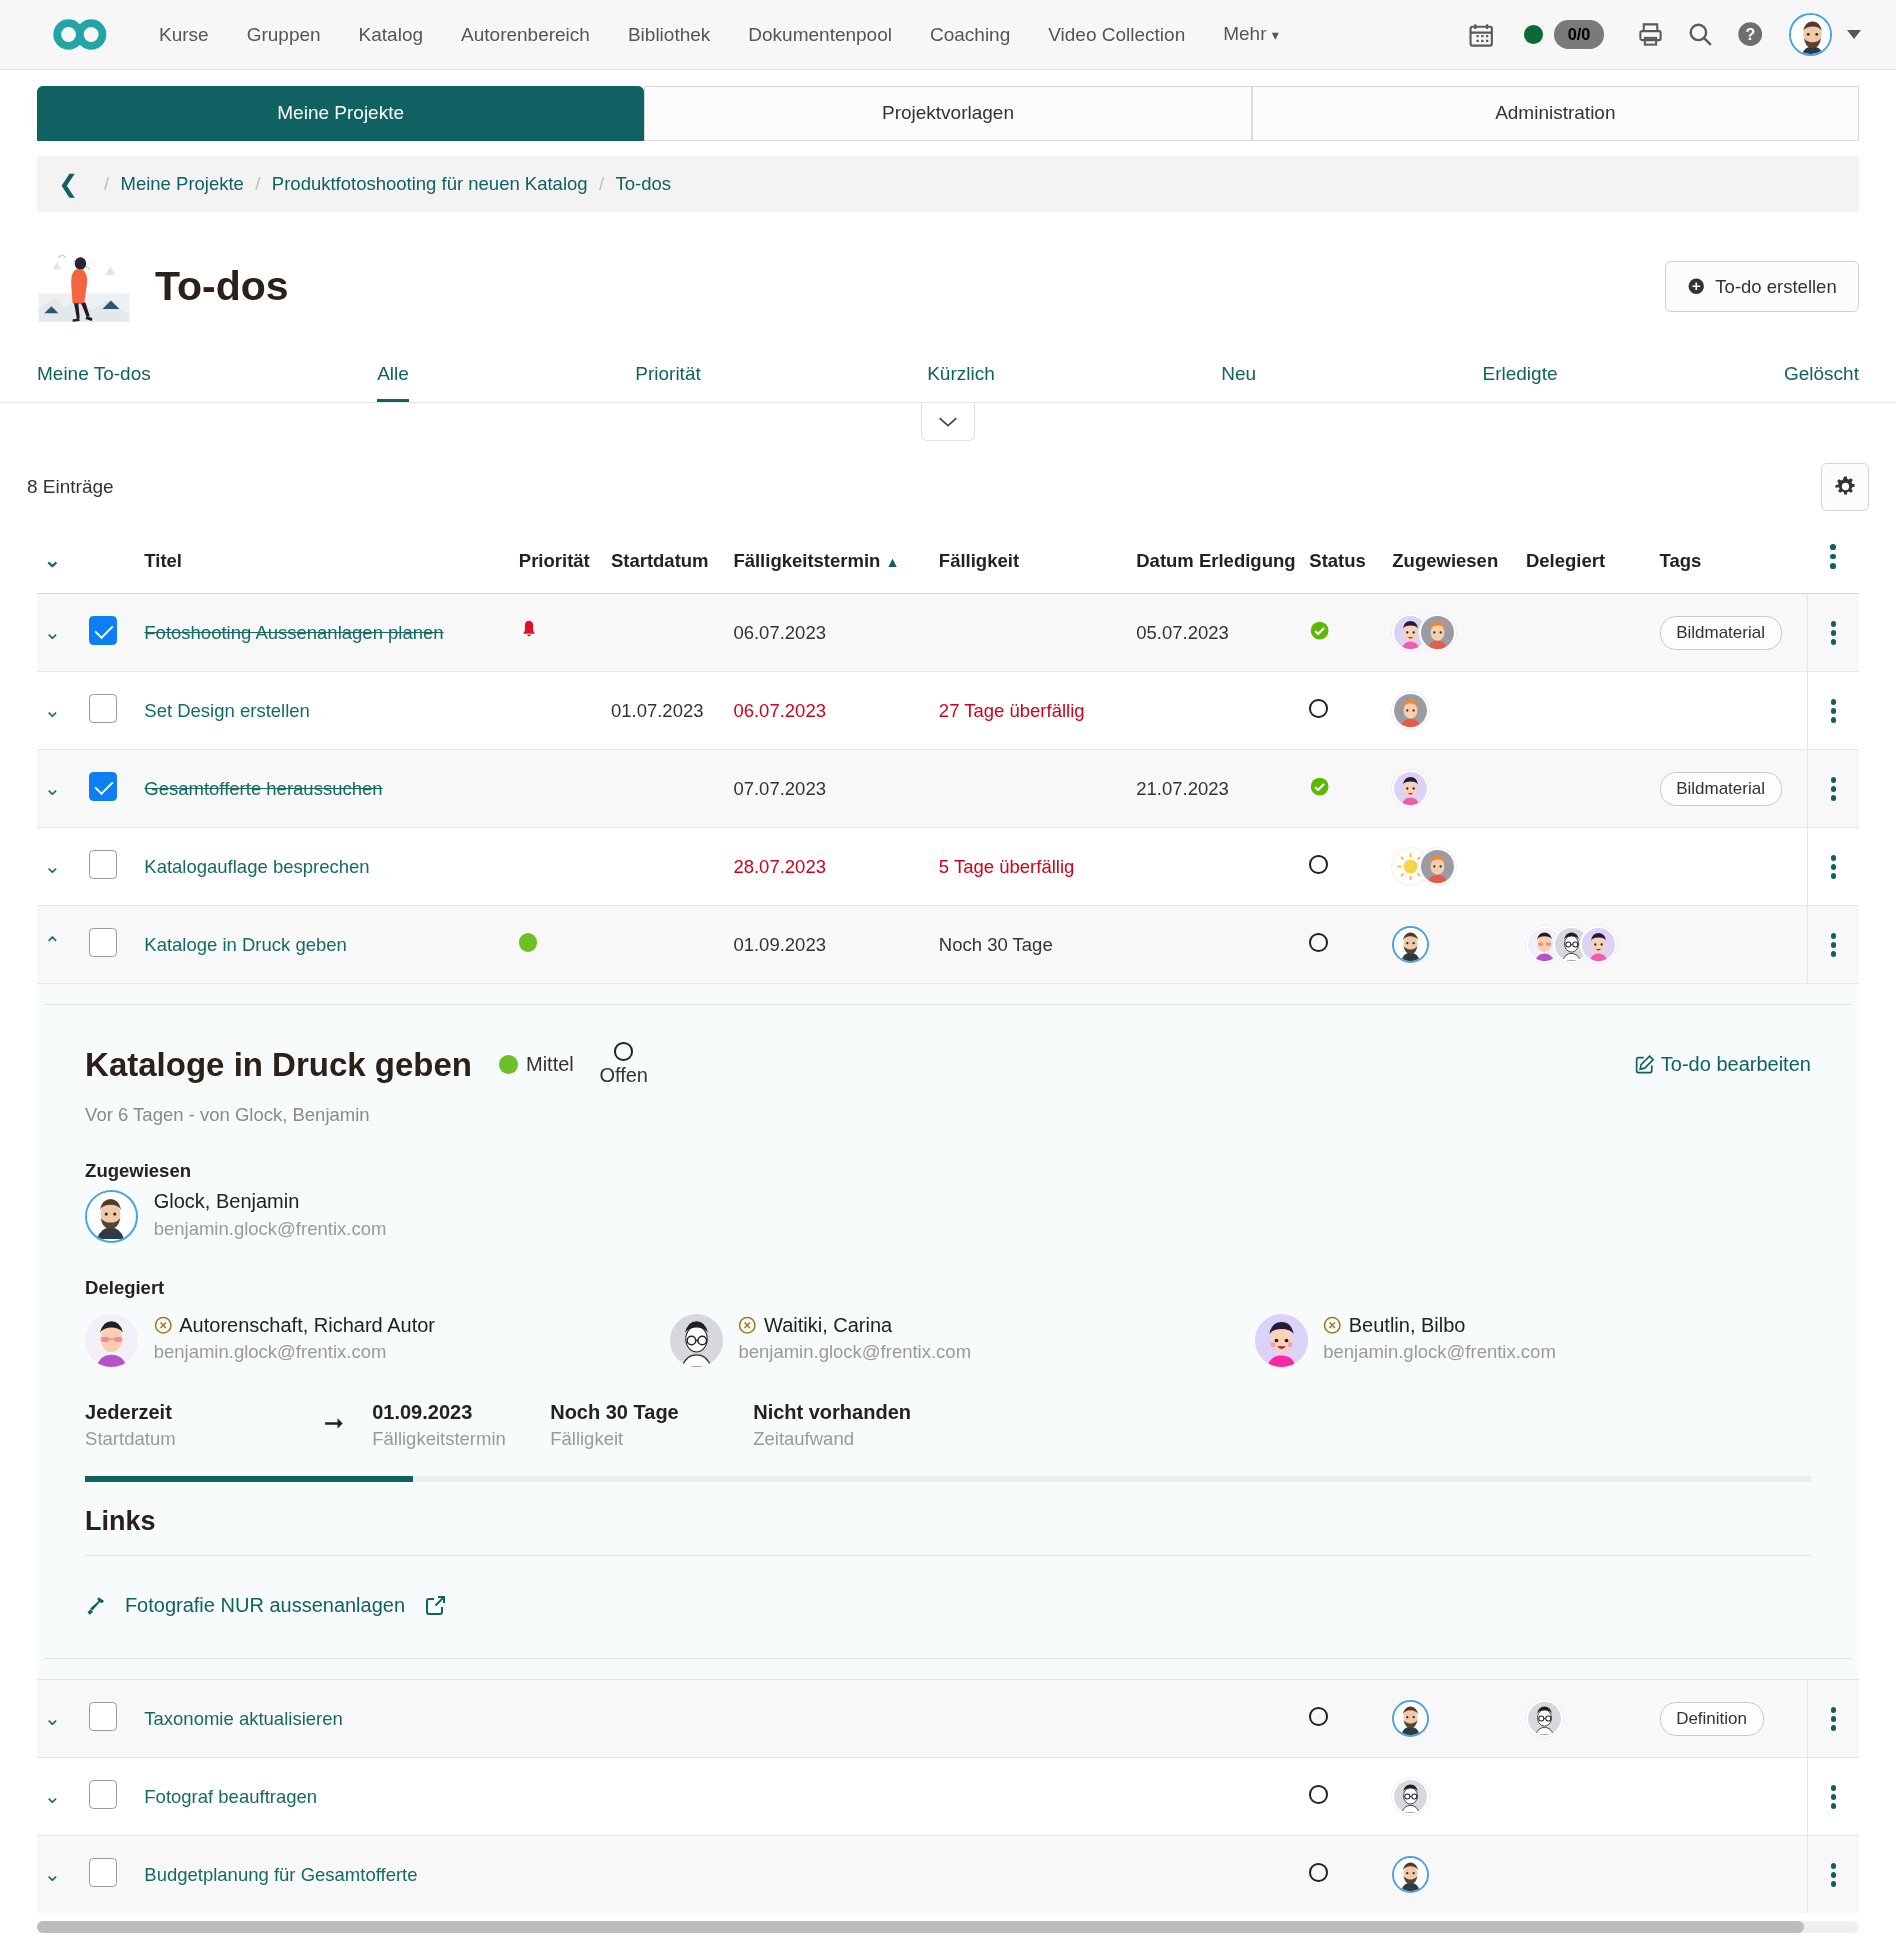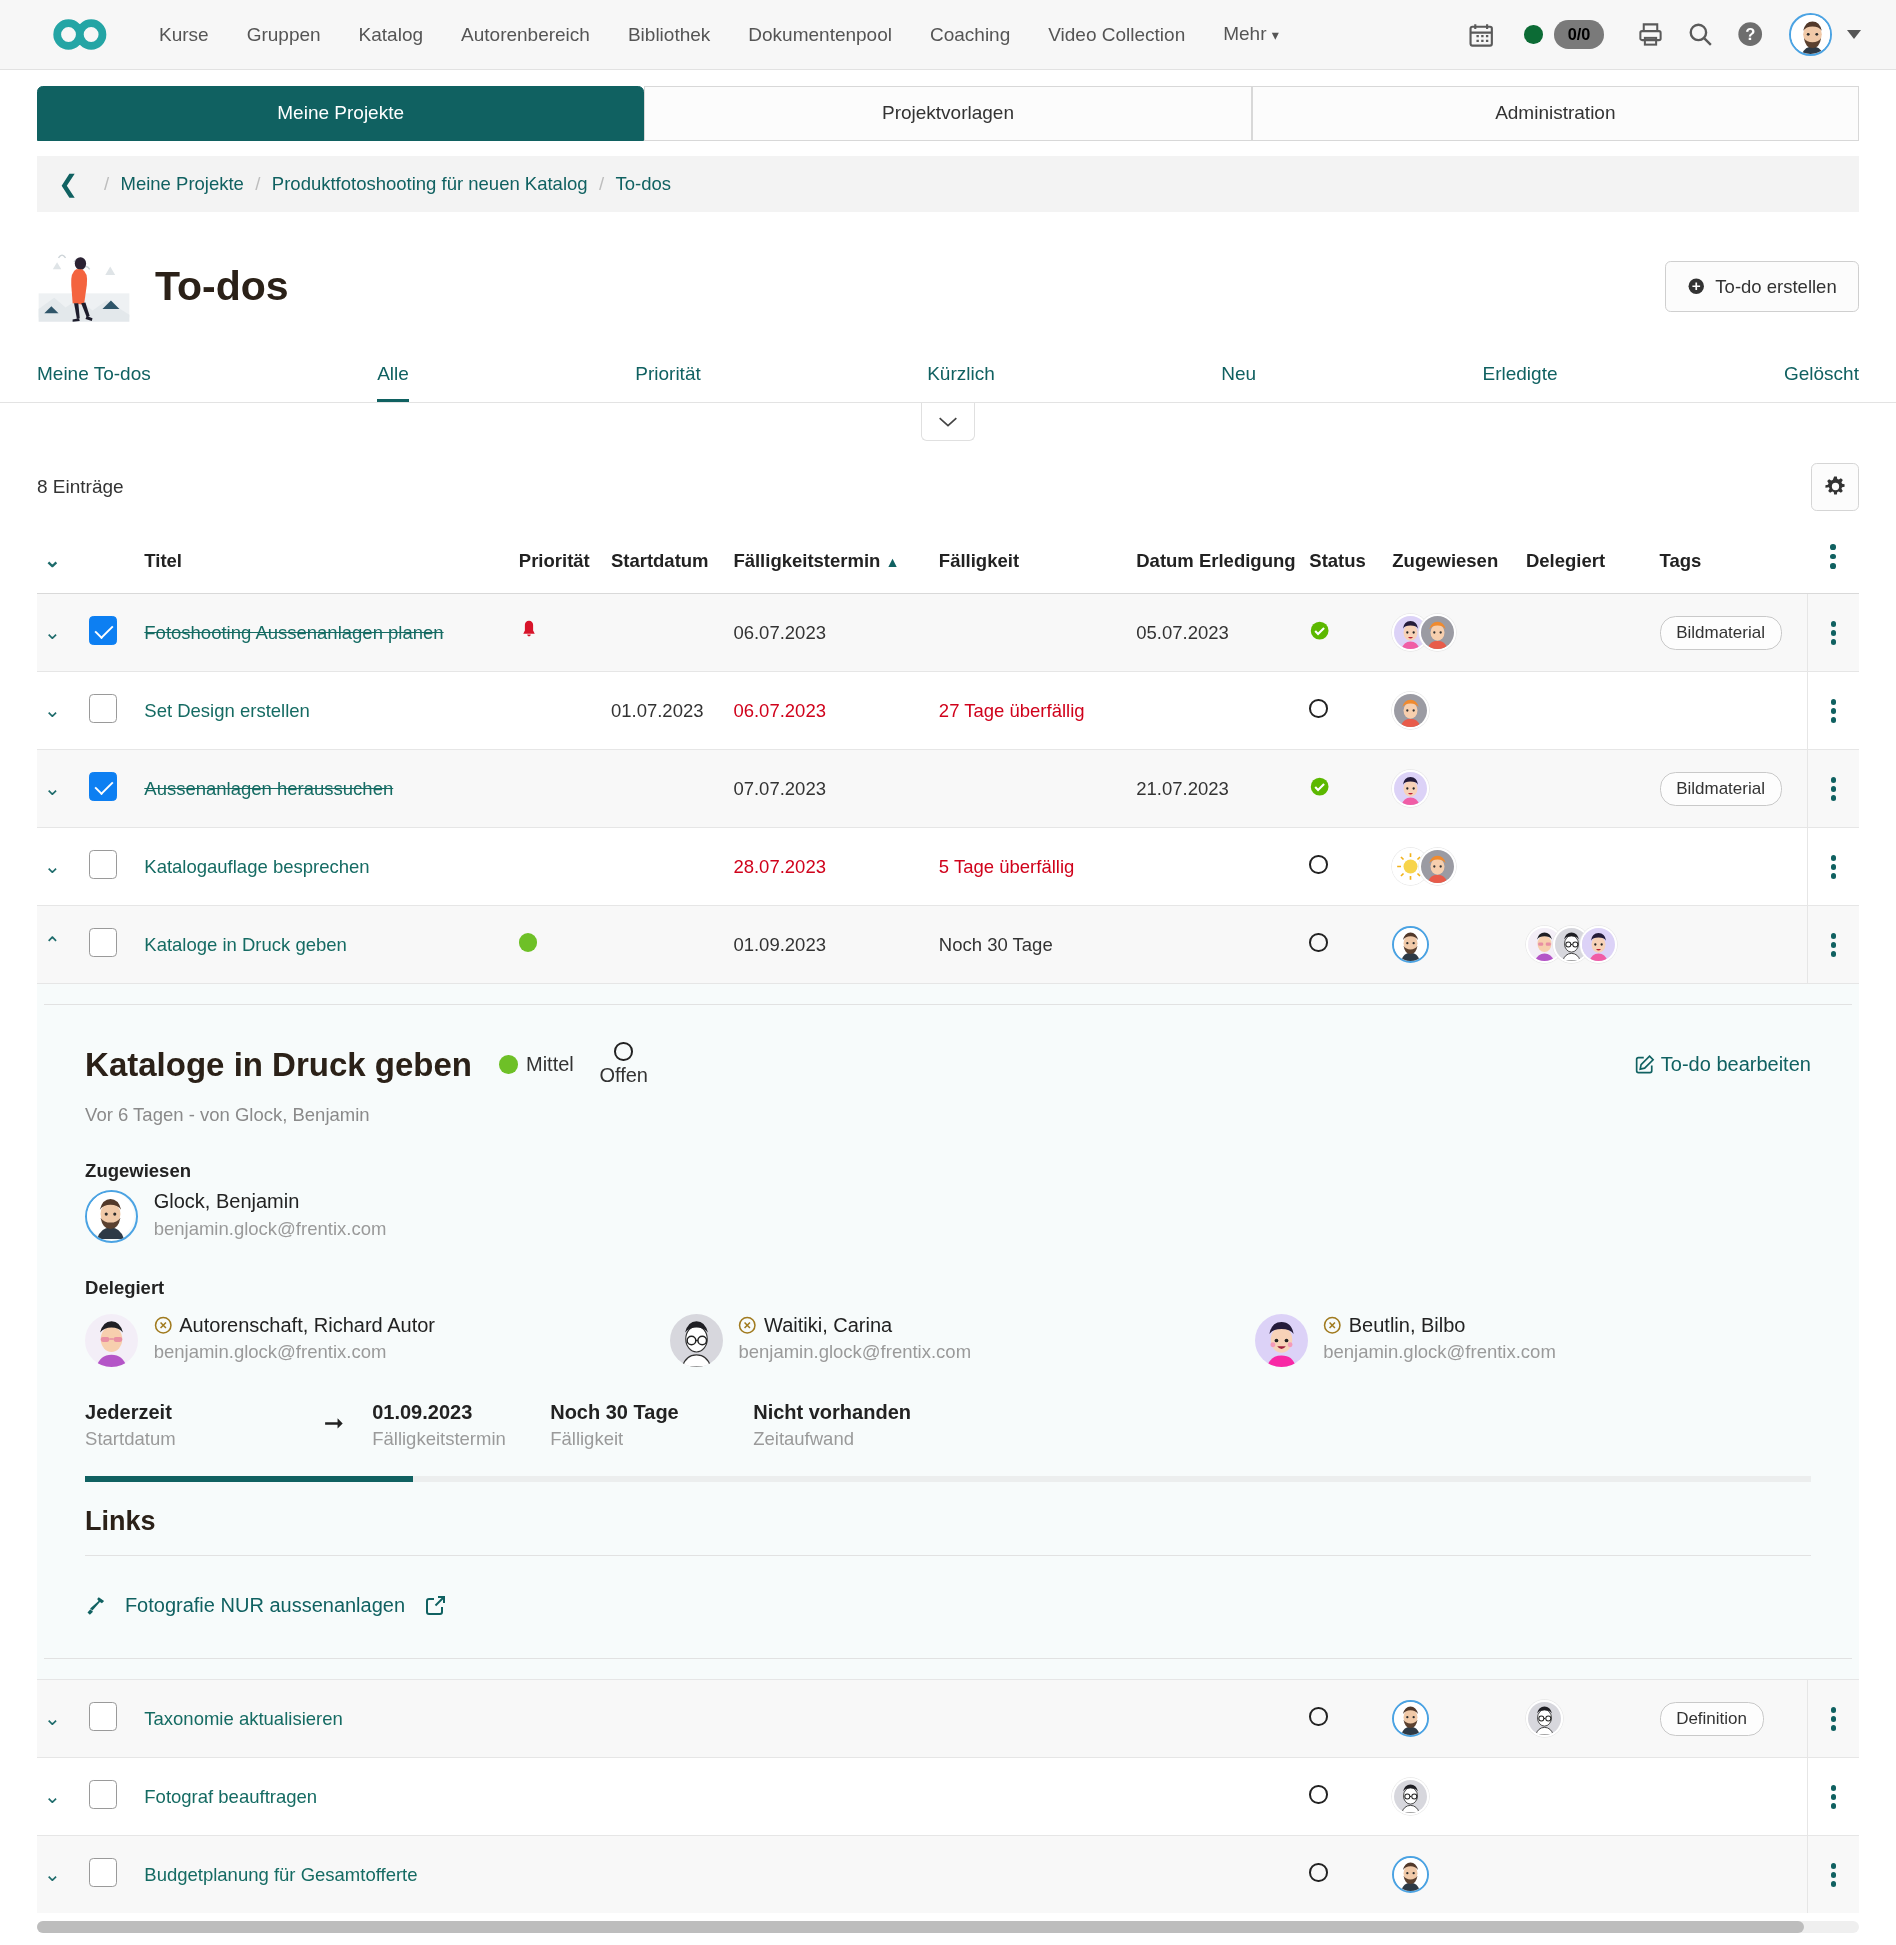--- a/index.html
+++ b/index.html
@@ -167,21 +167,21 @@
     background: #fff;
     display: flex; align-items: center; justify-content: center;
     color: #444;
     cursor: pointer;
   }
 
   
   .countbar {
     display: flex;
     align-items: center;
-    padding: 0 37px;
+    padding: 0 27px;
     margin-top: 60px;
   }
   .count-text { font-size: 19px; color: #333; }
   .gear-btn {
     margin-left: auto;
     width: 48px; height: 48px;
     border: 0.7px solid #d5d5d5;
     background: #fcfcfc;
     border-radius: 5.7px;
     display: flex; align-items: center; justify-content: center;
@@ -607,21 +607,21 @@
               <span></span>
               <span></span>
               <span></span>
             </div>
           </td>
     </tr>
 
     <tr class="row-alt">
       <td><span class="chev">⌄</span></td>
       <td><span class="checkbox checked"></span></td>
-      <td><a class="title-link done" href="#">Aussenanlagen heraussuchen</a></td>
+      <td><a class="title-link done" href="#">Gesamtofferte heraussuchen</a></td>
       <td></td>
       <td></td>
       <td class="txt-dark">07.07.2023</td>
       <td></td>
       <td class="txt-dark">21.07.2023</td>
       <td><svg width="21.3" height="21.3" viewBox="0 0 24 24">
               <circle cx="12" cy="12" r="10" fill="#5cb800"></circle>
               <path d="M7 12.5l3.2 3.2L17 9" stroke="#fff" stroke-width="2.4" fill="none"></path>
             </svg></td>
       <td>

